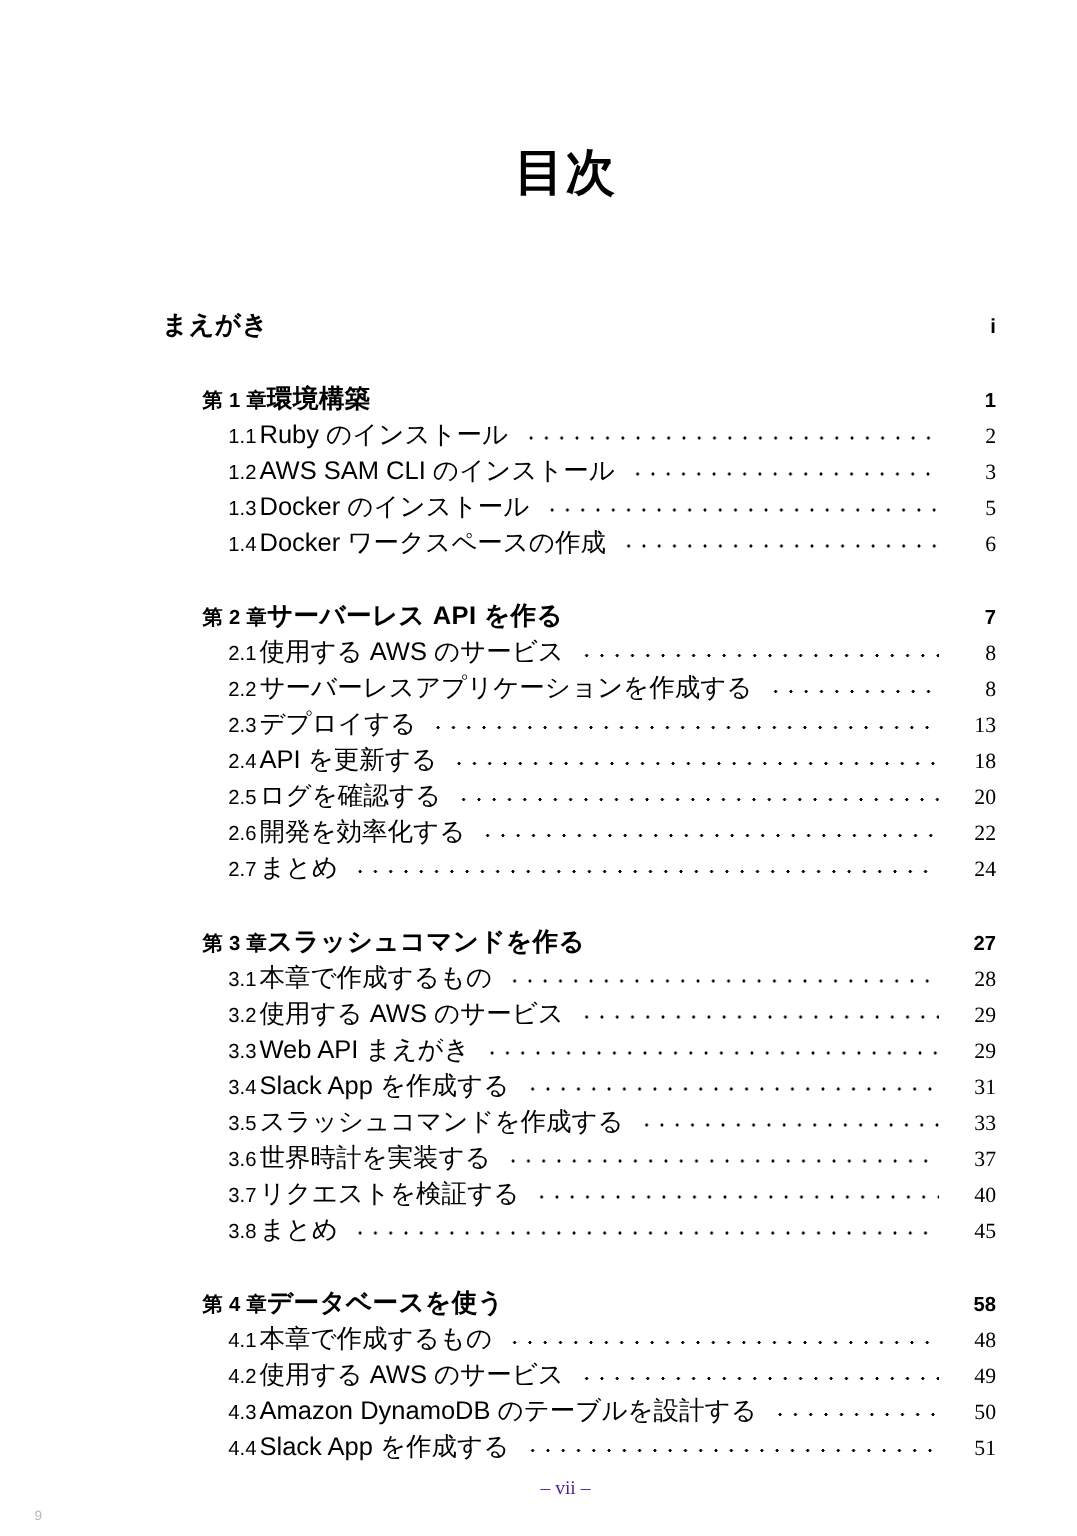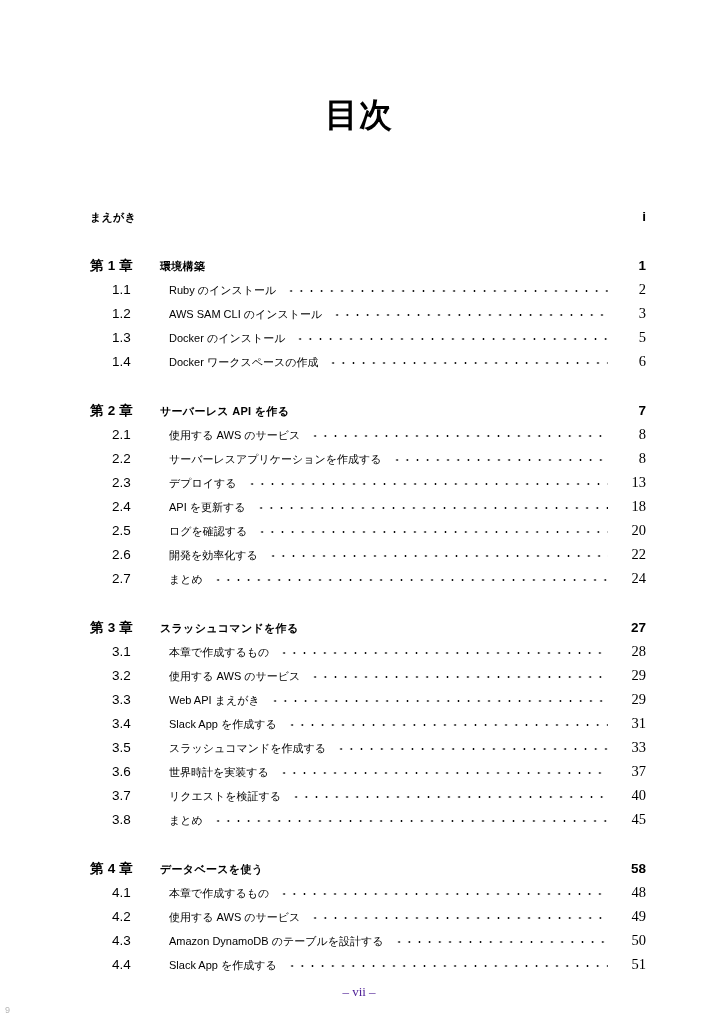--- a/index.html
+++ b/index.html
@@ -17,20 +17,21 @@
     font-family: "Liberation Sans", "DejaVu Sans", sans-serif;
     color: #000000;
     -webkit-font-smoothing: antialiased;
   }
 
   .page {
     position: absolute;
     inset: 0;
     width: 624px;
     height: 1024px;
+    margin-left: 18px;
   }
 
   
   .toc-title {
     position: absolute;
     top: 98px;
     left: 0;
     width: 718px;
     text-align: center;
     font-size: 33px;
@@ -63,41 +64,41 @@
     flex: 0 0 auto;
     font-size: 13.5px;
     line-height: 1;
     white-space: nowrap;
   }
 
   .toc-row.level-chapter .row-num {
     width: 70px;
     font-weight: bold;
     font-size: 13.5px;
-    text-align: left;
+    text-align: right;
     letter-spacing: 0.2px;
   }
 
   .toc-row.level-section .row-num {
     width: 63px;
-    padding-right: 16px;
-    text-align: center;
+    padding-right: 2px;
+    text-align: right;
     font-weight: normal;
     font-size: 13.5px;
   }
 
   .toc-row.level-front .row-num {
     width: 0;
     padding: 0;
   }
 
   
   .row-title {
     flex: 0 0 auto;
-    font-size: 11px;
+    font-size: 17px;
     line-height: 1;
     white-space: nowrap;
     padding-right: 6px;
   }
 
   .toc-row.level-chapter .row-title,
   .toc-row.level-front .row-title {
     font-weight: bold;
     letter-spacing: 0.3px;
   }

